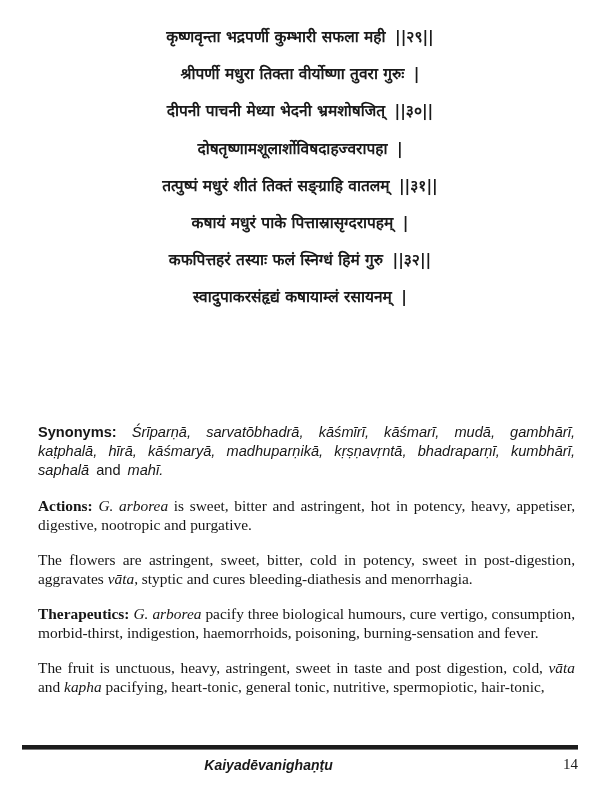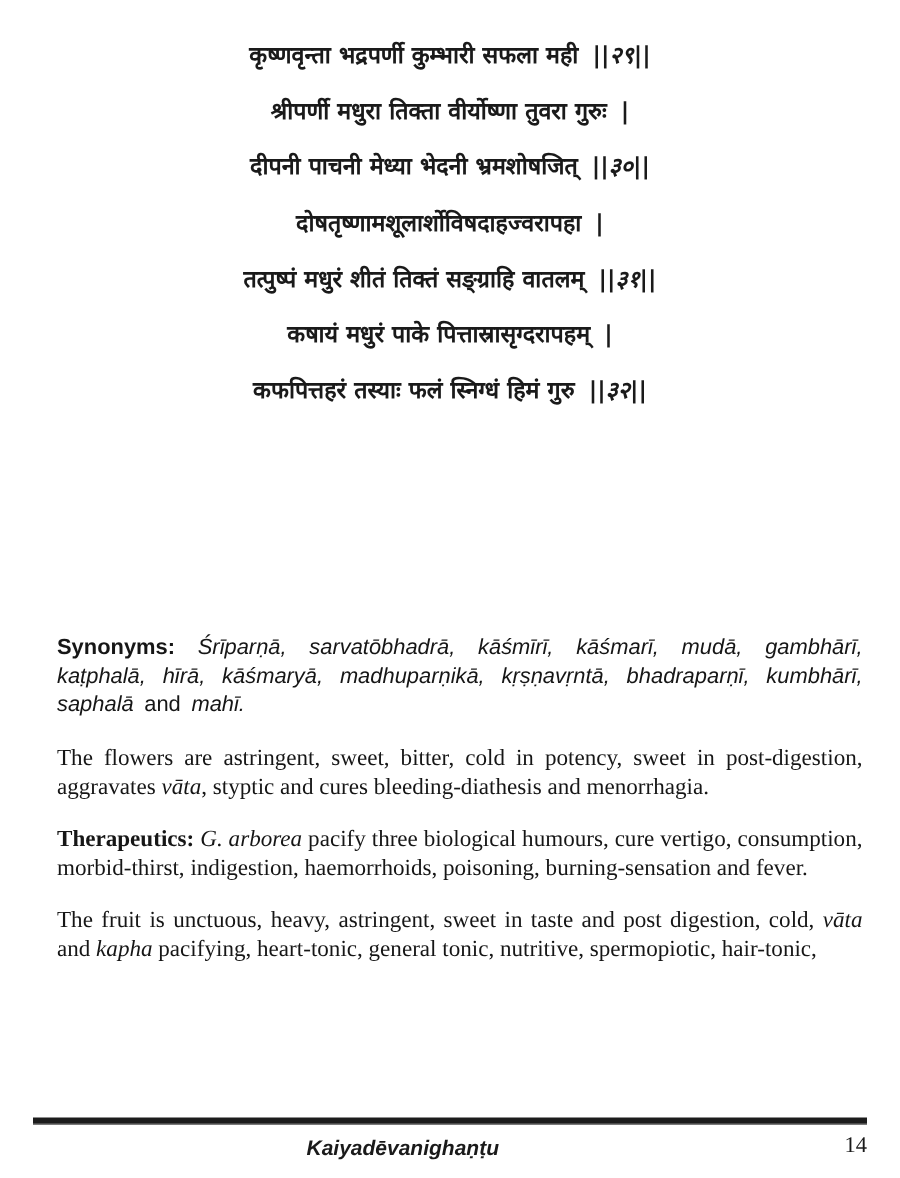--- a/index.html
+++ b/index.html
@@ -32,21 +32,20 @@
     line-height: 30px;
     text-align: center;
     font-family: "DejaVu Sans", "Liberation Sans", sans-serif;
     font-weight: bold;
     font-size: 15.5px;
     letter-spacing: 0;
     color: #1a1a1a;
   }
   .verse-line .num {
     margin-left: 4px;
-    font-style: italic;
   }
   .prose {
     position: absolute;
     left: 25px;
     width: 550px;
     top: 423px;
     font-family: "Liberation Serif", "DejaVu Serif", serif;
     font-size: 15.4px;
     line-height: 19px;
     text-align: justify;
@@ -96,25 +95,27 @@
 <div class="page">
 
   <div class="verses">
     <div class="verse-line"><span>कृष्णवृन्ता भद्रपर्णी कुम्भारी सफला मही</span> <span class="num">||२९||</span></div>
     <div class="verse-line"><span>श्रीपर्णी मधुरा तिक्ता वीर्योष्णा तुवरा गुरुः</span> <span class="num">|</span></div>
     <div class="verse-line"><span>दीपनी पाचनी मेध्या भेदनी भ्रमशोषजित्</span> <span class="num">||३०||</span></div>
     <div class="verse-line"><span>दोषतृष्णामशूलार्शोविषदाहज्वरापहा</span> <span class="num">|</span></div>
     <div class="verse-line"><span>तत्पुष्पं मधुरं शीतं तिक्तं सङ्ग्राहि वातलम्</span> <span class="num">||३१||</span></div>
     <div class="verse-line"><span>कषायं मधुरं पाके पित्तास्रासृग्दरापहम्</span> <span class="num">|</span></div>
     <div class="verse-line"><span>कफपित्तहरं तस्याः फलं स्निग्धं हिमं गुरु</span> <span class="num">||३२||</span></div>
+    <div class="verse-line"><span>स्वादुपाकरसंहृद्यं कषायाम्लं रसायनम्</span> <span class="num">|</span></div>
   </div>
 
   <div class="prose">
     <p class="para p-syn"><span class="label">Synonyms:</span> <span class="it">Śrīparṇā, sarvatōbhadrā, kāśmīrī, kāśmarī, mudā, gambhārī, kaṭphalā, hīrā, kāśmaryā, madhuparṇikā, kṛṣṇavṛntā, bhadraparṇī, kumbhārī, saphalā</span><span> and </span><span class="it">mahī.</span></p>
 
+    <p class="para"><span class="label">Actions:</span> <span class="it">G. arborea</span><span> is sweet, bitter and astringent,  hot in potency, heavy, appetiser, digestive, nootropic and purgative.</span></p>
 
     <p class="para"><span>The flowers are astringent, sweet, bitter, cold in potency, sweet in post-digestion, aggravates </span><span class="it">vāta</span><span>, styptic and cures bleeding-diathesis and menorrhagia.</span></p>
 
     <p class="para"><span class="label">Therapeutics:</span> <span class="it">G. arborea</span><span> pacify three biological humours, cure vertigo, consumption, morbid-thirst, indigestion, haemorrhoids, poisoning, burning-sensation and fever.</span></p>
 
     <p class="para"><span>The fruit is unctuous, heavy, astringent, sweet in taste and post digestion, cold, </span><span class="it">vāta</span><span> and </span><span class="it">kapha</span><span> pacifying, heart-tonic, general tonic, nutritive, spermopiotic, hair-tonic,</span></p>
   </div>
 
   <div class="footer-rule"></div>
   <div class="footer-title">Kaiyadēvanighaṇṭu</div>

